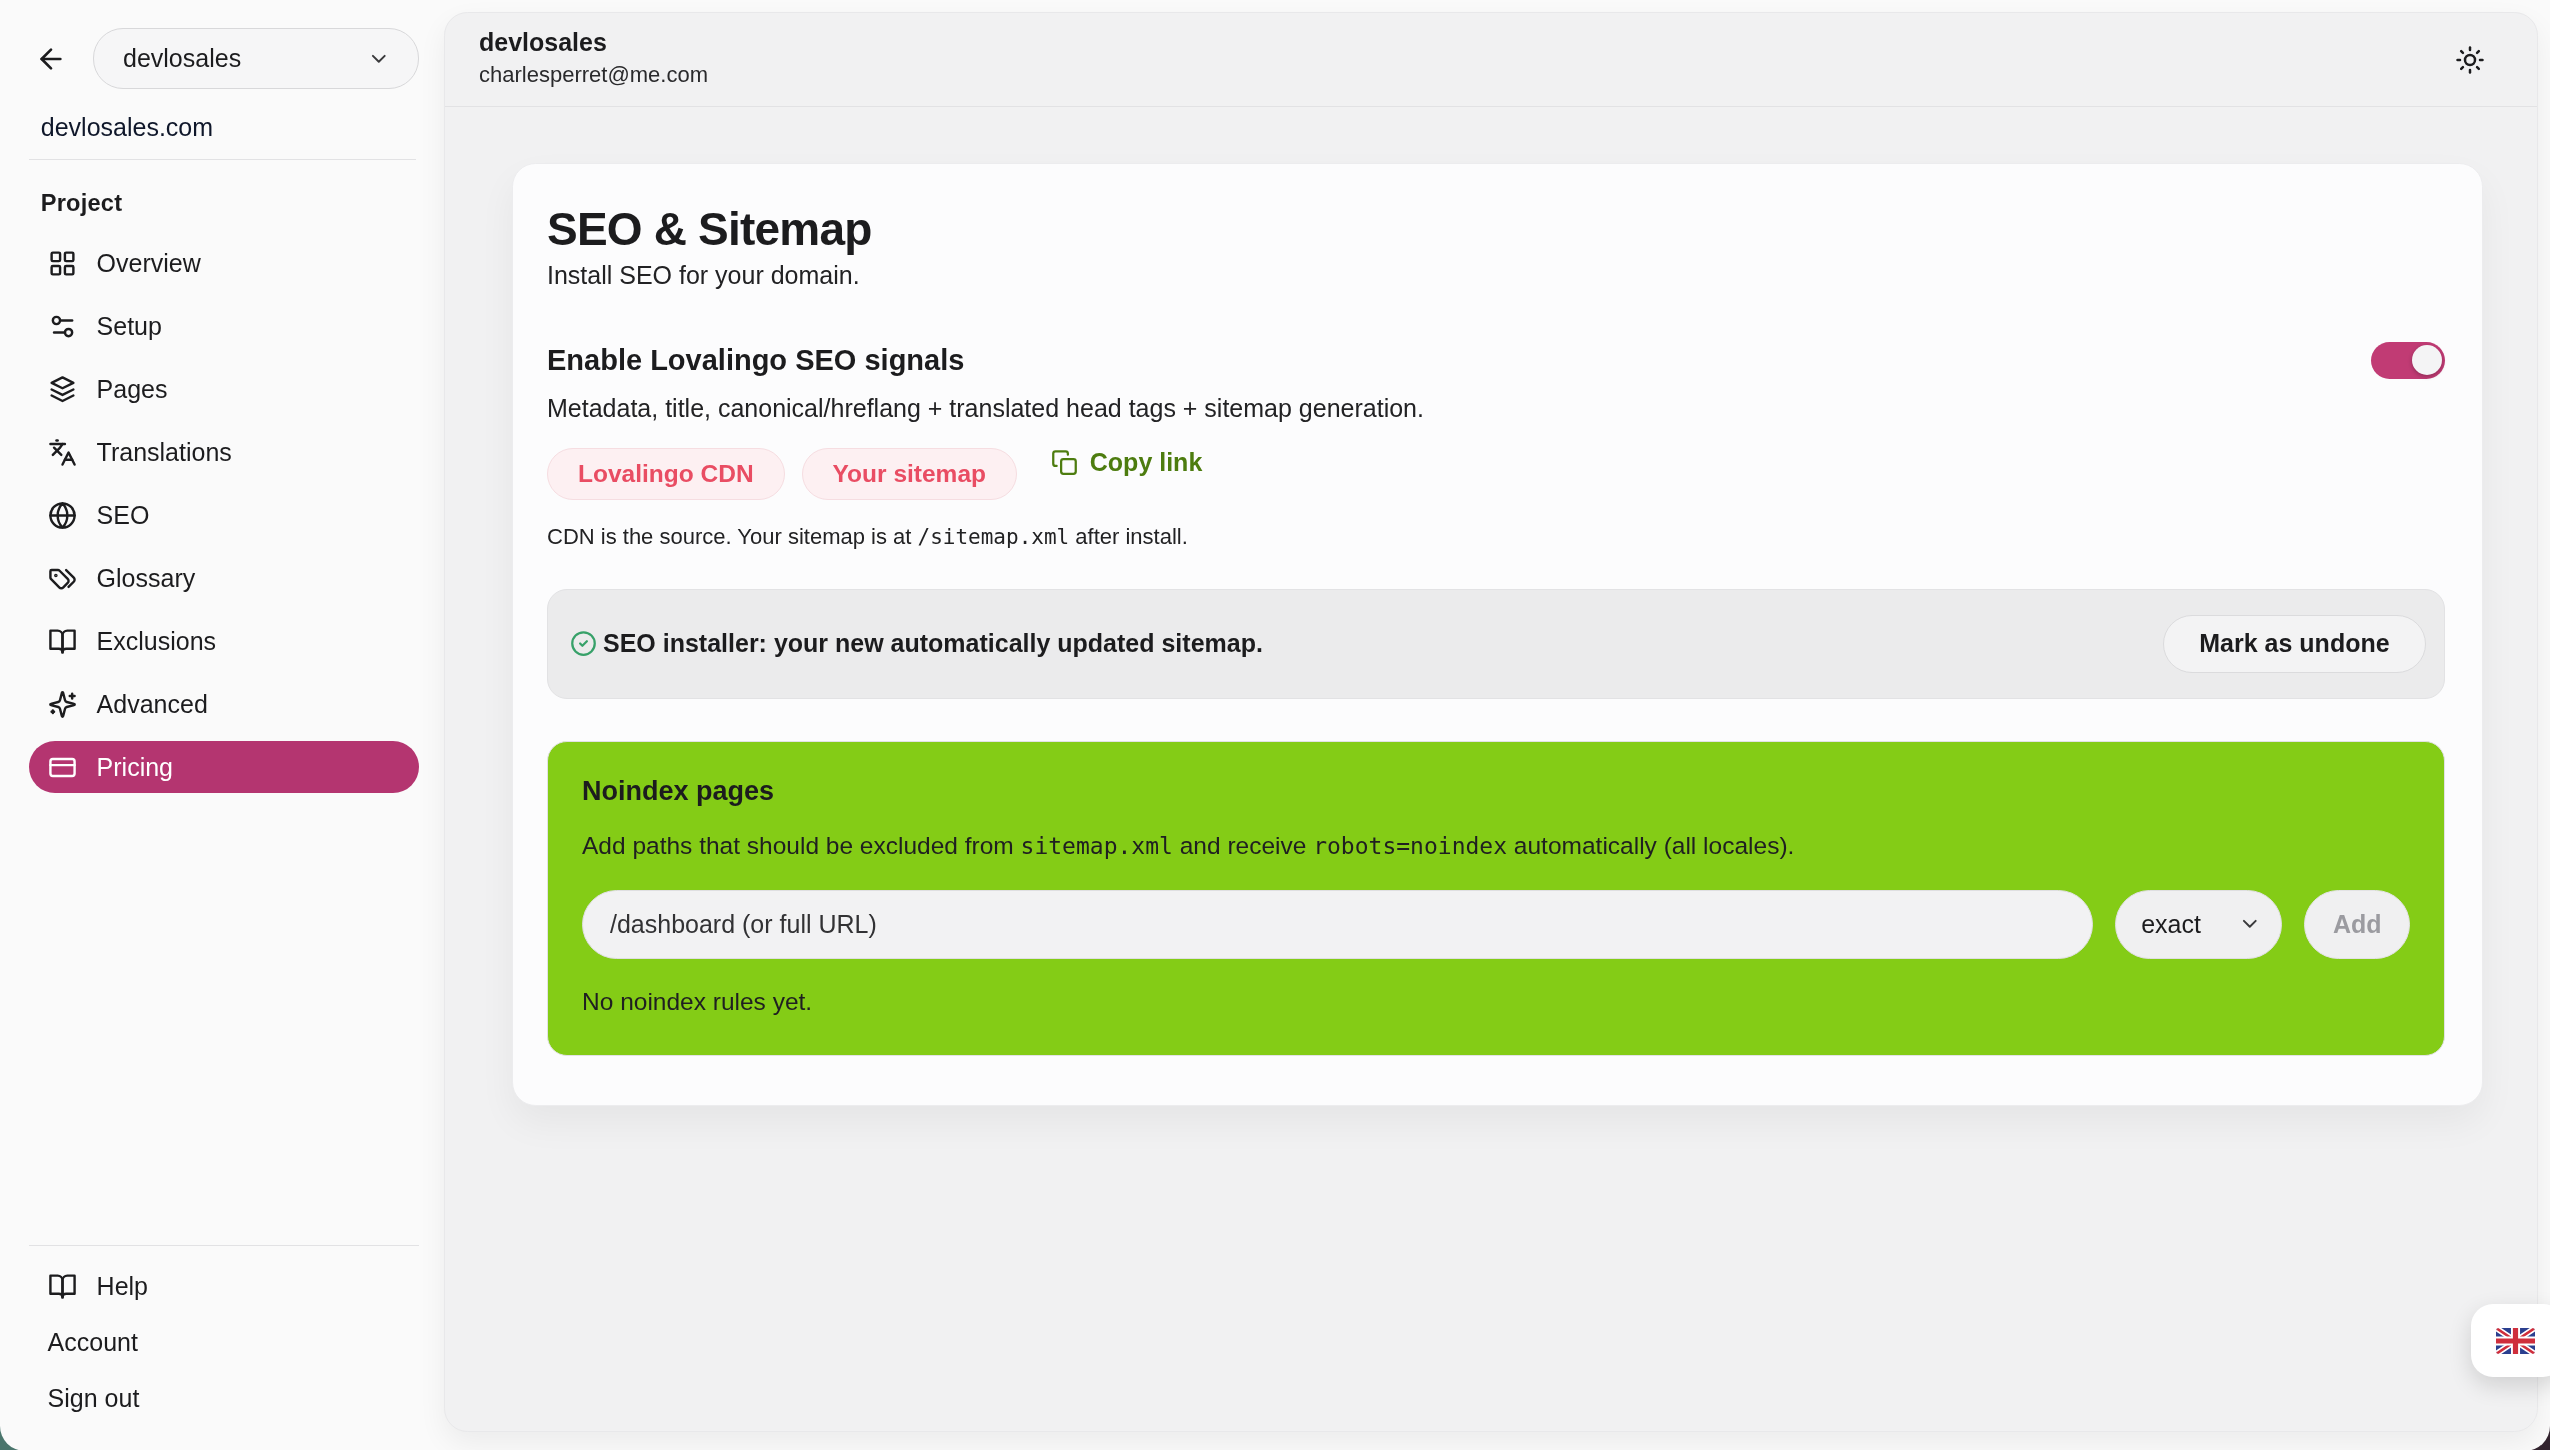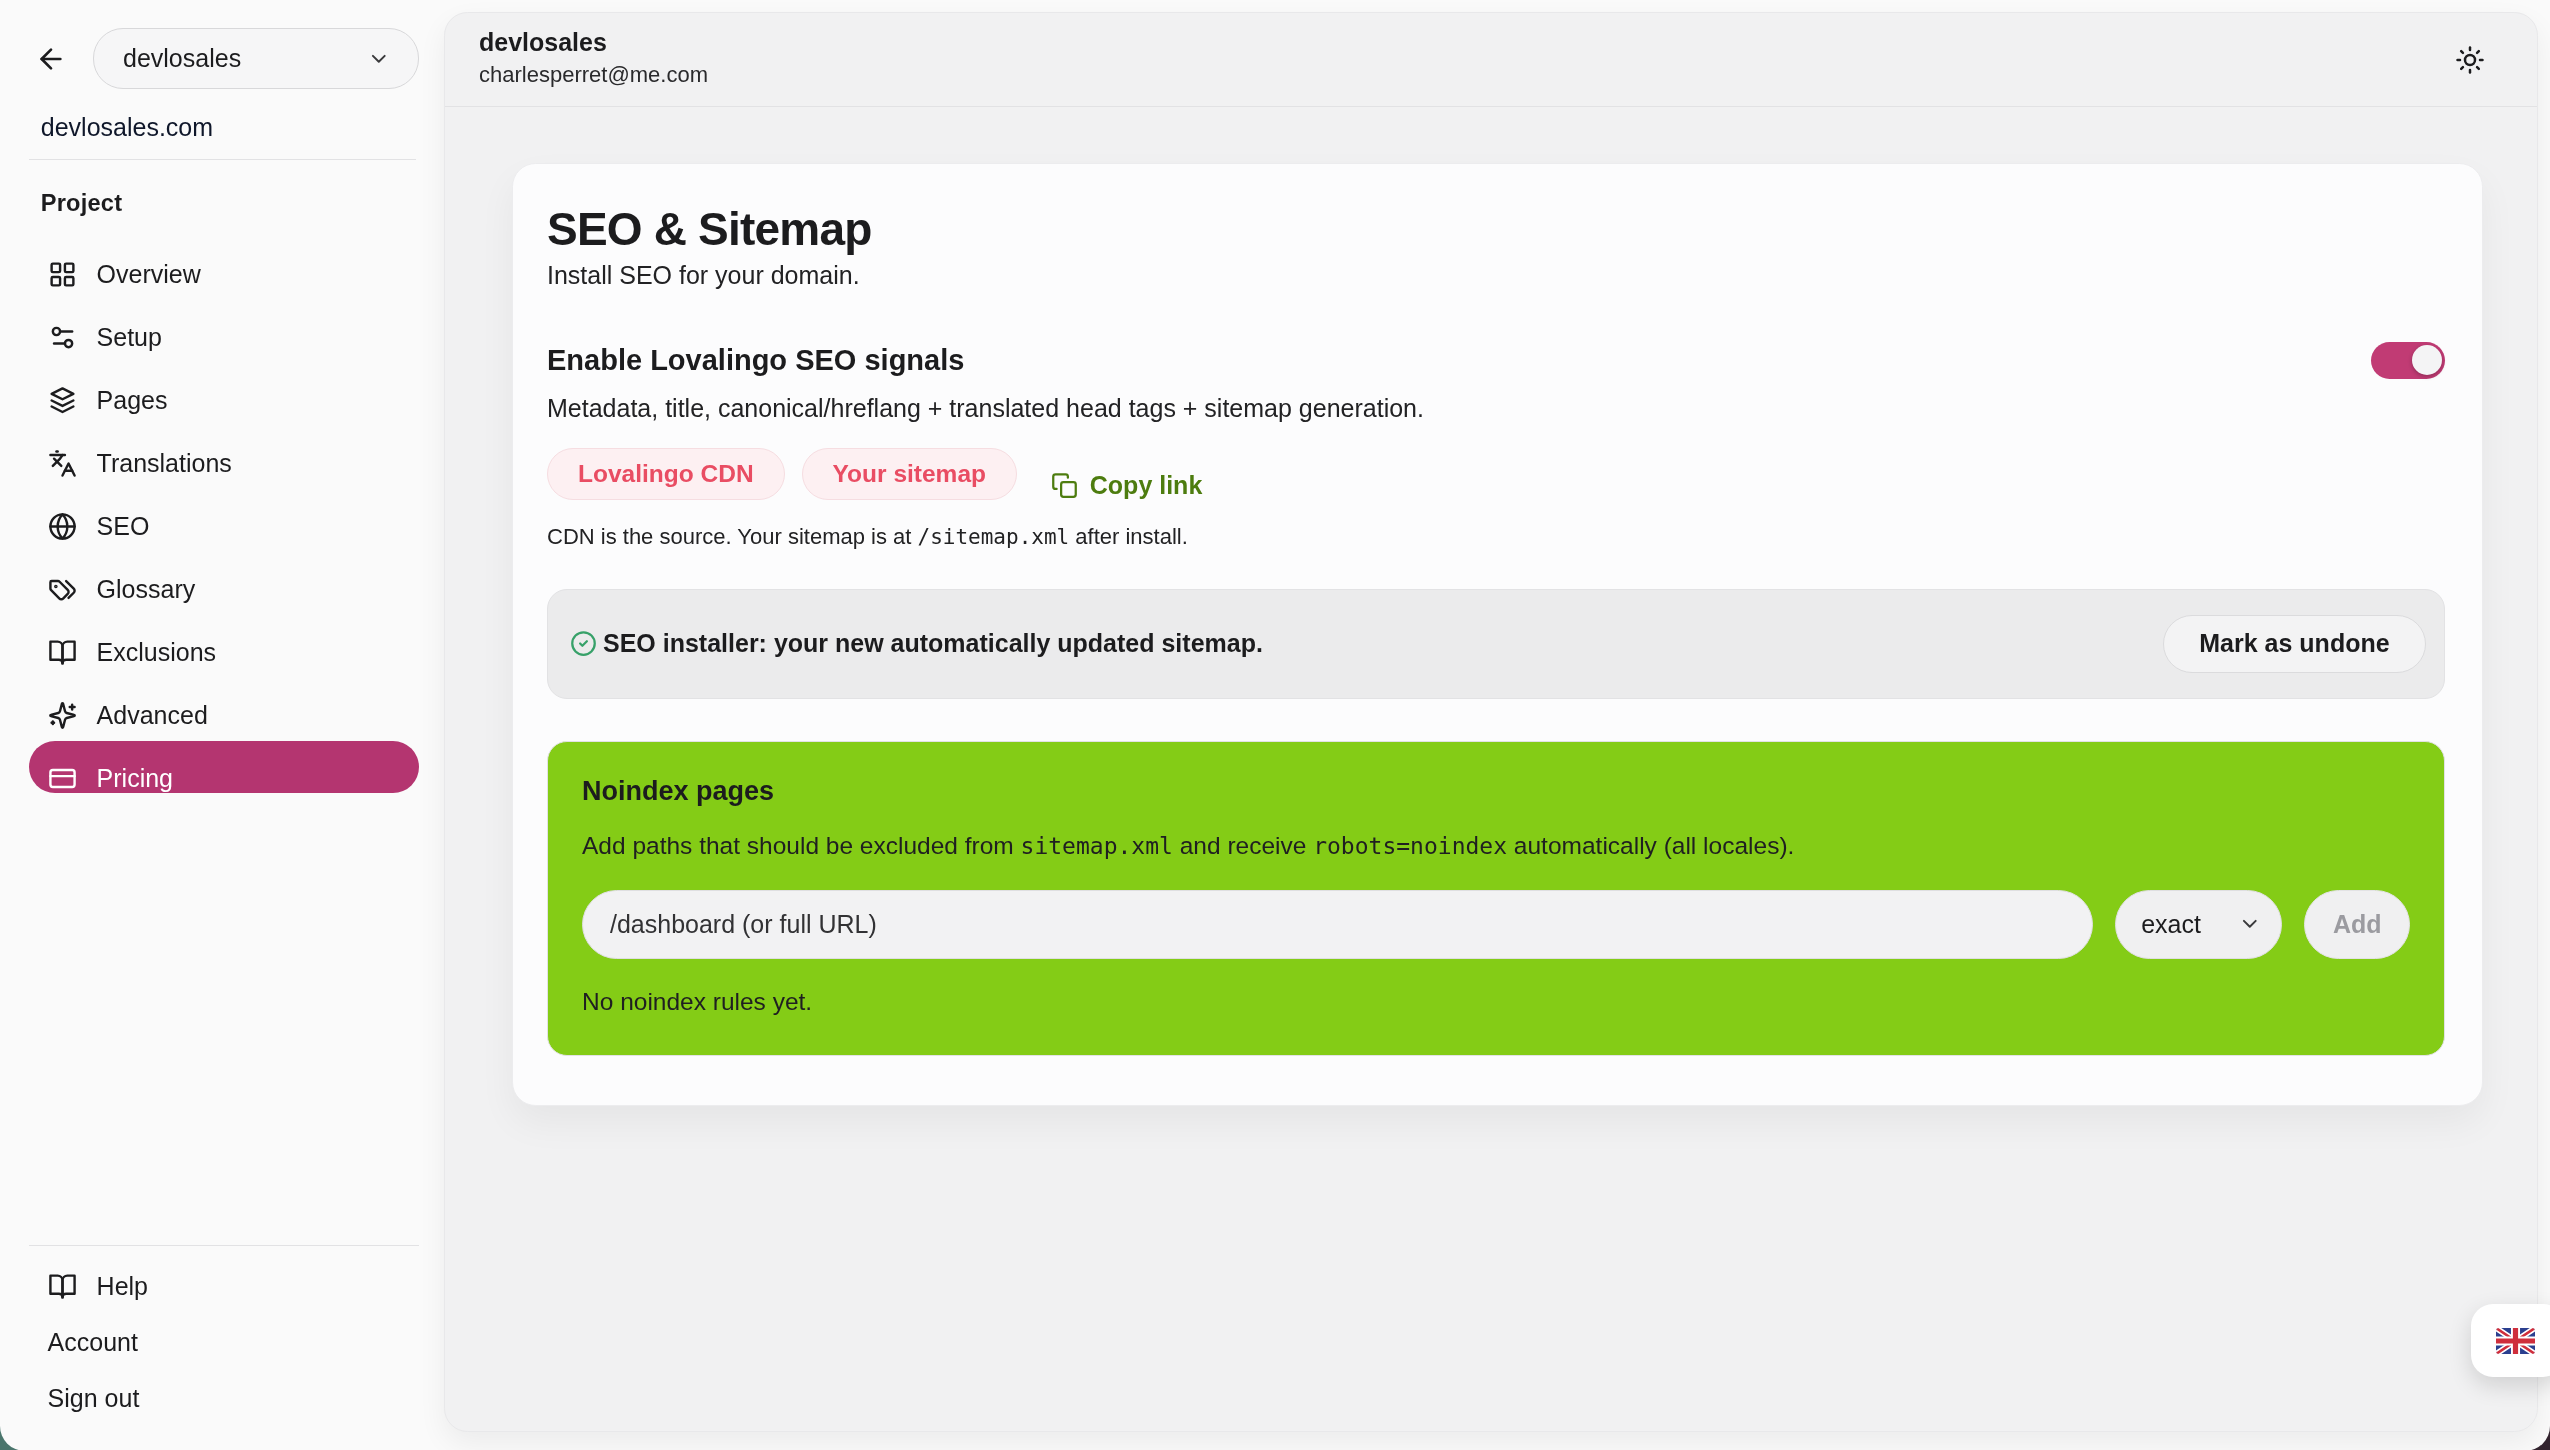--- a/index.html
+++ b/index.html
@@ -27,21 +27,21 @@
   .ws-pill {
     flex:1; margin-left:20px; height:61px; border-radius:30px;
     background:#f6f6f7; border:1.7px solid #d8d8da; display:flex; align-items:center; justify-content:space-between;
     padding:0 27px 0 29px; font-size:25px; color:#1c1c1e; cursor:pointer;
   }
   .domain-label { margin:23.6px 0 0 11.8px; font-size:25px; color:#0f172a; }
   .side-divider { margin:17px 3.4px 0 0; height:1.7px; background:#e2e2e4; }
   .section-label { margin:30px 0 0 11.8px; font-size:23.6px; font-weight:700; letter-spacing:0.2px; }
   .nav { margin-top:20px; }
   .nav-item {
-    display:flex; align-items:flex-end; gap:20px; height:52px; border-radius:26px;
+    display:flex; align-items:center; gap:20px; height:52px; border-radius:26px;
     padding:0 18.6px; font-size:25px; color:#1c1c1e; margin-bottom:11px; cursor:pointer;
   }
   .nav-item .nicon { width:29px; height:29px; flex:0 0 29px; }
   .nav-item.active { background:#b43570; color:#ffffff; }
   .side-footer { position:absolute; left:29px; right:25px; bottom:25px; border-top:1.7px solid #e2e2e4; padding-top:11.8px; }
   .foot-item { display:flex; align-items:center; gap:20px; height:56px; padding:0 18.6px; font-size:25px; cursor:pointer; border-radius:26px; }
   .foot-item .nicon { width:29px; height:29px; }
 
   
   .panel {
@@ -61,21 +61,21 @@
   }
   .card-title { font-size:46px; font-weight:700; letter-spacing:-0.8px; line-height:1.1; }
   .card-subtitle { font-size:25px; margin-top:6.7px; color:#222224; }
 
   .enable-row { margin-top:52px; display:flex; align-items:center; justify-content:space-between; }
   .enable-label { font-size:29px; font-weight:700; }
   .toggle { width:74px; height:37px; border-radius:18.6px; background:#c13b74; position:relative; cursor:pointer; flex:0 0 auto; }
   .toggle .knob { position:absolute; right:3.4px; top:3.4px; width:30px; height:30px; border-radius:50%; background:#f4f4f5; box-shadow:0 1.7px 4.2px rgba(0,0,0,.25); }
   .enable-desc { margin-top:15px; font-size:25px; color:#222224; }
 
-  .chips-row { margin-top:25px; display:flex; align-items:flex-end; gap:17px; }
+  .chips-row { margin-top:25px; display:flex; align-items:flex-start; gap:17px; }
   .chip {
     height:52px; border-radius:26px; padding:0 30px; display:flex; align-items:center;
     background:#fdf0f2; border:1.7px solid #f6dde1; color:#e94d63; font-size:24.5px; font-weight:600; cursor:pointer;
   }
   .copy-link { display:flex; align-items:center; gap:11.8px; margin-left:17px; cursor:pointer; background:transparent; border:none; padding:0; color:#4d7c0f; }
   .copy-link .cl-text { font-size:25px; font-weight:700; }
 
   .note { margin-top:23.6px; font-size:22px; color:#222224; }
   .mono { font-family:"DejaVu Sans Mono", monospace; font-size:21px; }
 

